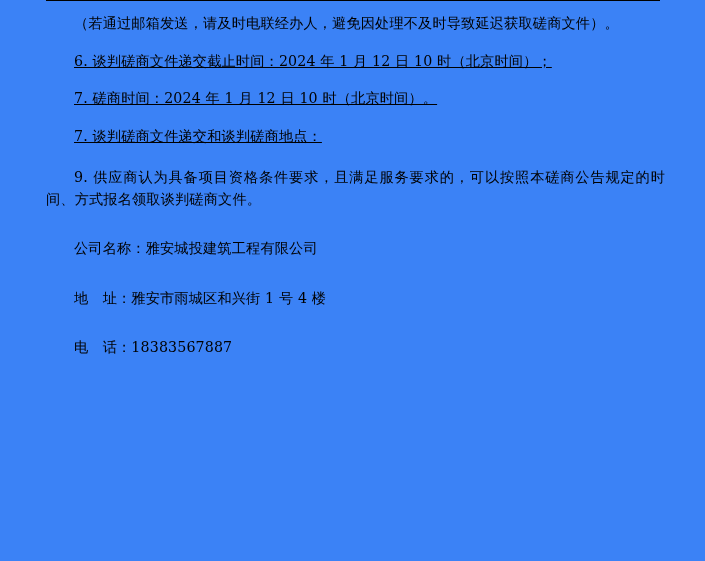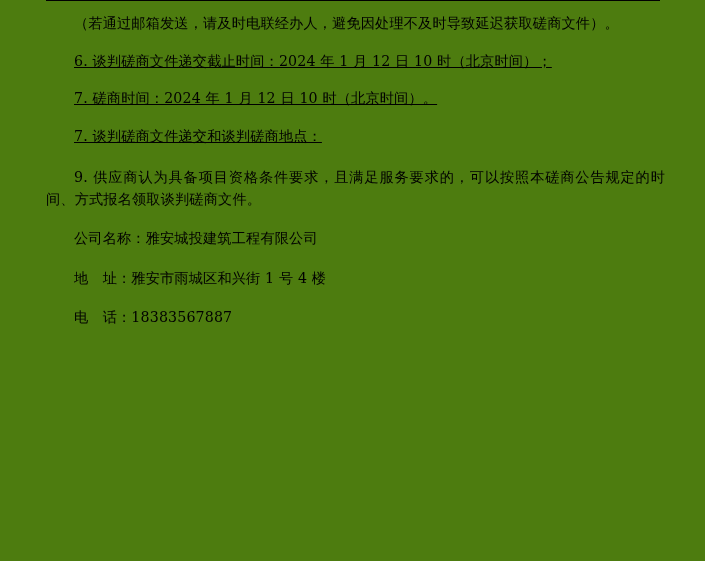--- a/index.html
+++ b/index.html
@@ -11,21 +11,21 @@
     width: 705px;
     height: 561px;
     font-family: "DejaVu Serif", "Liberation Serif", serif;
     color: #000000;
     overflow: hidden;
   }
   .page {
     position: relative;
     width: 705px;
     height: 561px;
-    background: #4d7c0f;
+    background: #3b82f6;
     box-sizing: border-box;
     padding: 0 40px 0 46px;
   }
   .top-rule {
     position: absolute;
     left: 46px;
     top: 0;
     width: 614px;
     height: 1px;
     background: #000000;
@@ -44,21 +44,21 @@
   .indent-2 {
     text-indent: 28px;
   }
   .indent-3 {
     text-indent: 42px;
   }
   .gap-m { margin-top: 16px; text-decoration: underline; }
   .gap-l { margin-top: 20px; }
   .gap-xs { margin-top: 4px; }
   .contact-line {
-    margin-top: 18px;
+    margin-top: 28px;
     text-indent: 28px;
     font-size: 14.2px;
     line-height: 1.5;
   }
   .spaced-label {
     letter-spacing: 0.15px;
   }
 </style>
 </head>
 <body>

